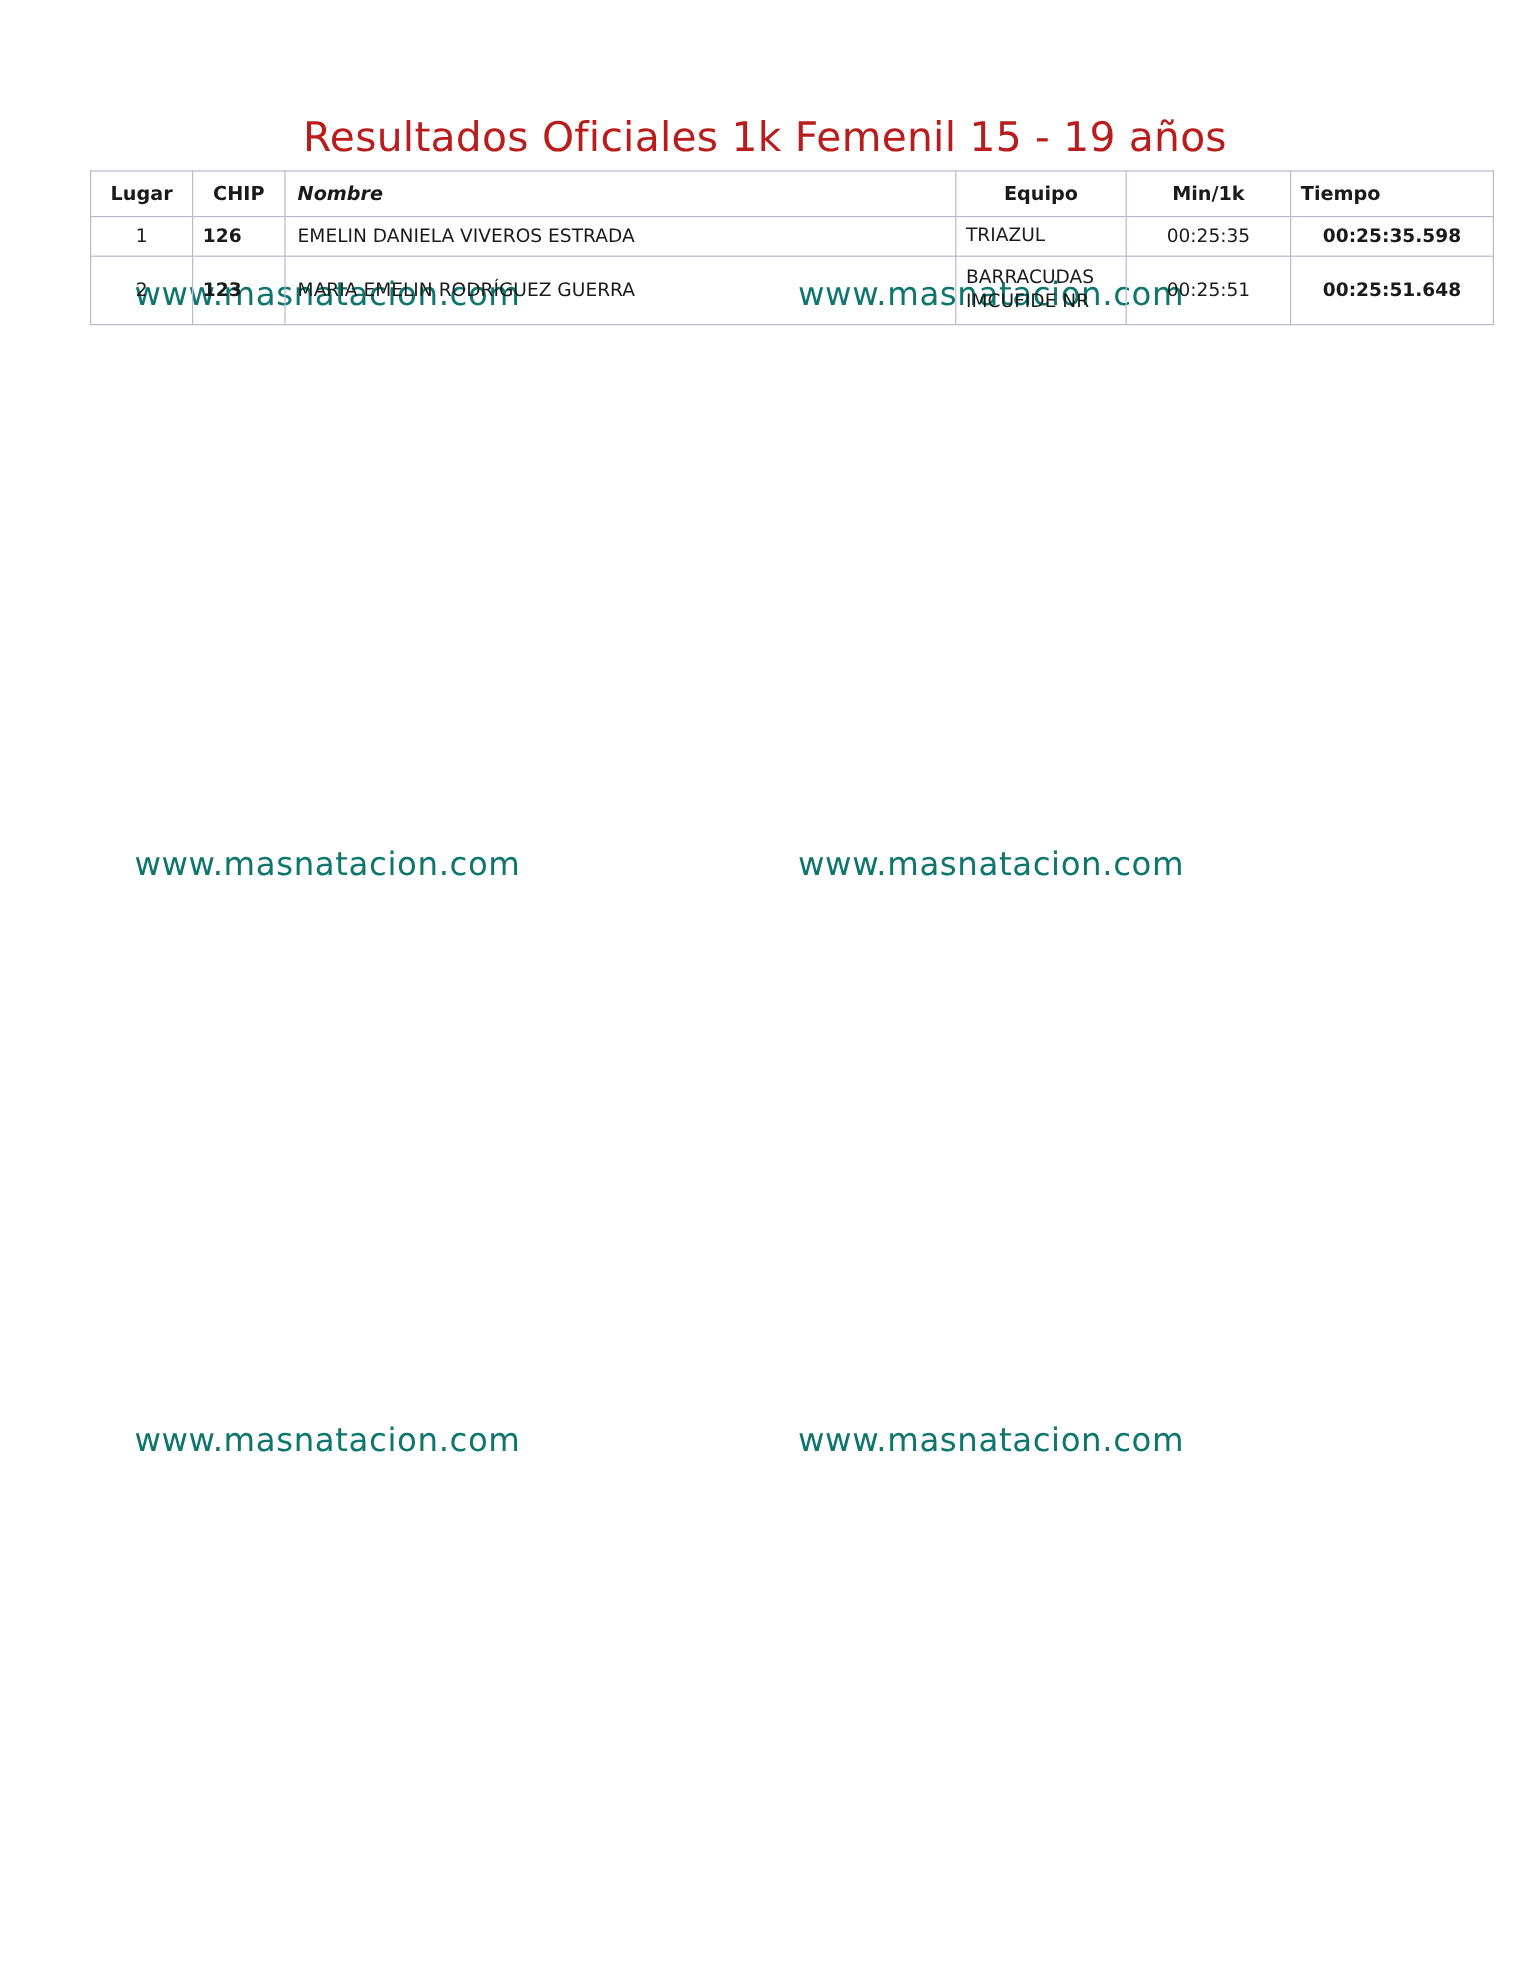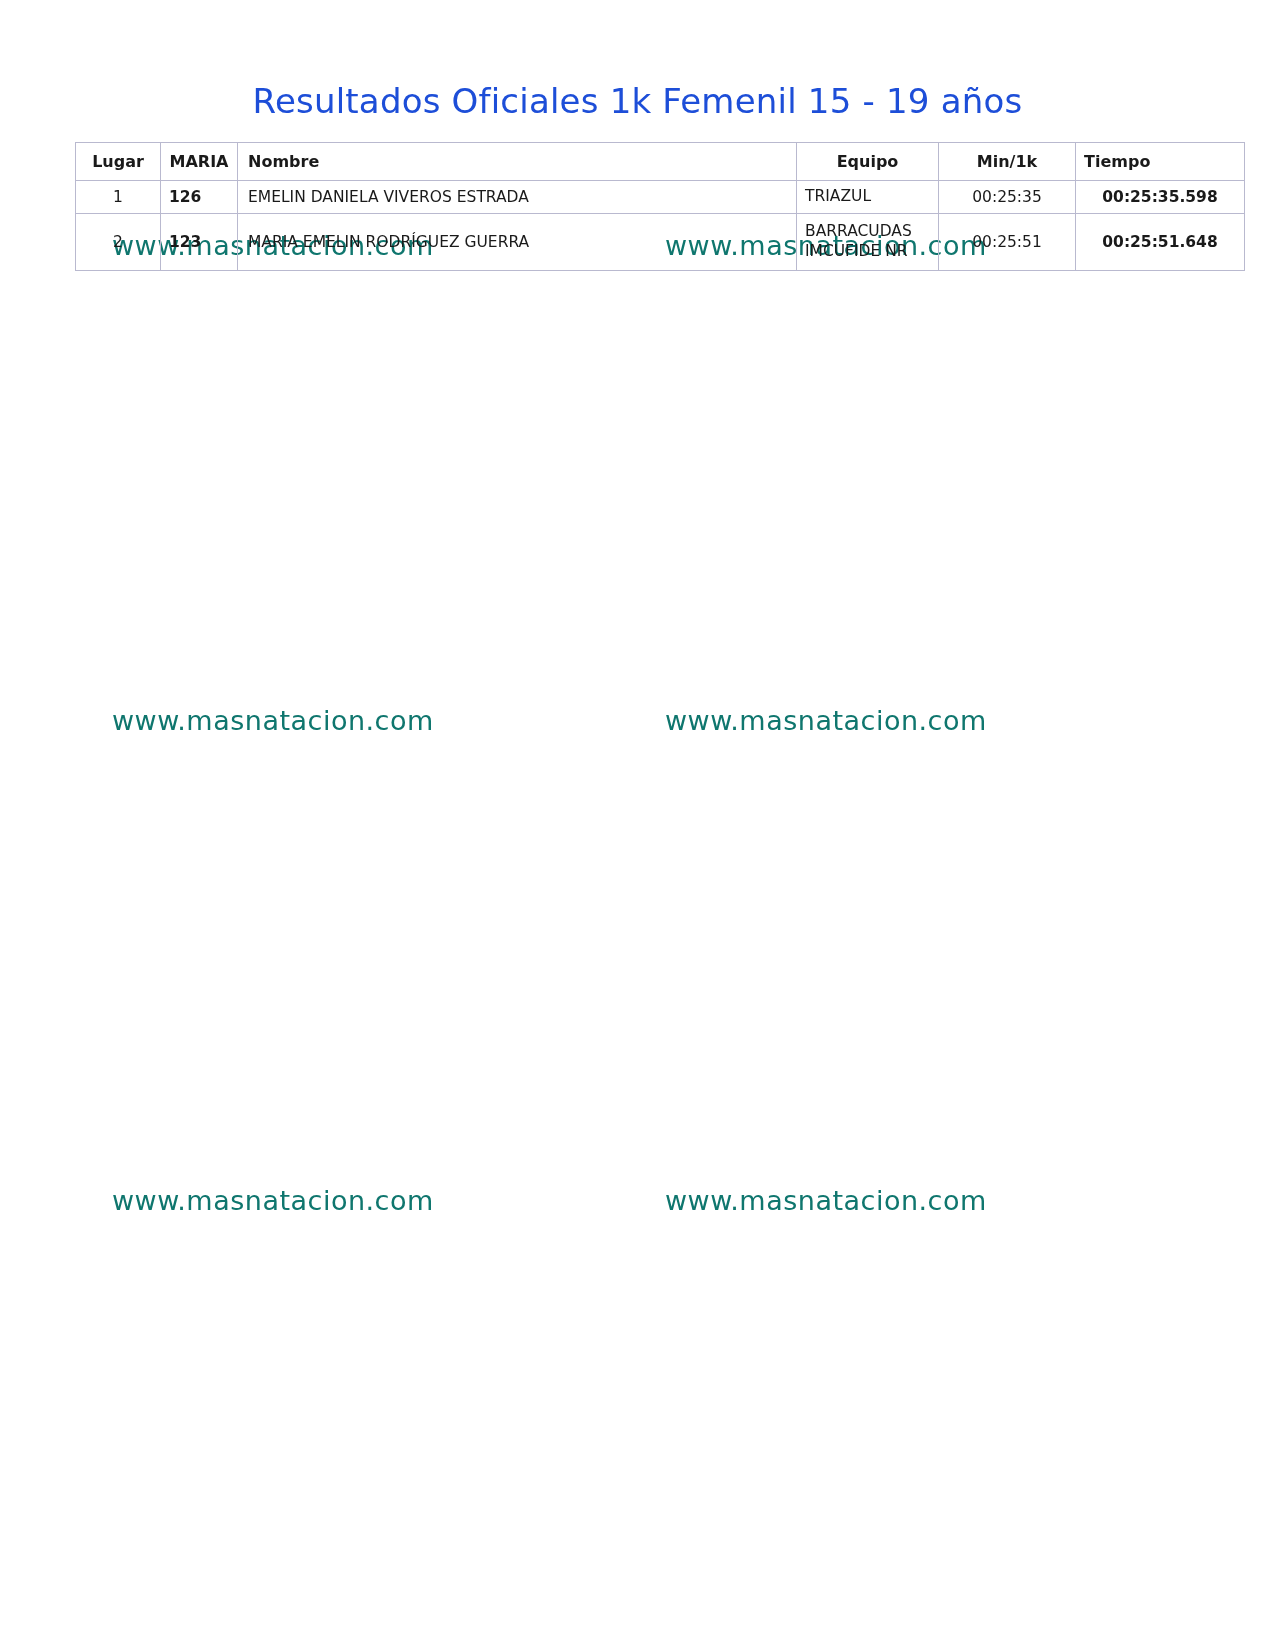--- a/index.html
+++ b/index.html
@@ -16,28 +16,28 @@
     overflow: hidden;
   }
 
   .page {
     position: absolute;
     inset: 0;
   }
 
   .doc-title {
     position: absolute;
-    top: 58px;
+    top: 72px;
     left: 0;
     width: 100%;
     text-align: center;
     font-size: 34px;
     font-weight: 400;
     letter-spacing: 0.2px;
-    color: #1d4ed8;
+    color: #b91c1c;
     font-family: "DejaVu Sans", sans-serif;
   }
 
   .results-table {
     position: absolute;
     top: 142px;
     left: 75px;
     width: 1065px;
     border-collapse: collapse;
     table-layout: fixed;
@@ -60,21 +60,21 @@
     padding-bottom: 9px;
   }
 
   .col-lugar   { width: 68px;  text-align: center; }
   .col-chip    { width: 60px;  text-align: center; }
   .col-nombre  { width: 540px; text-align: left; }
   .col-equipo  { width: 125px; text-align: left; }
   .col-min     { width: 120px; text-align: center; }
   .col-tiempo  { width: 152px; text-align: left; }
 
-  thead .col-nombre { text-align: left; padding-left: 10px; }
+  thead .col-nombre { text-align: left; padding-left: 10px; font-style: italic; }
   thead .col-equipo { text-align: center; }
 
   td.cell-lugar  { text-align: center; font-weight: 400; }
   td.cell-chip   { text-align: left; font-weight: 700; }
   td.cell-nombre { text-align: left; padding-left: 10px; white-space: nowrap; }
   td.cell-equipo { text-align: left; line-height: 1.28; }
   td.cell-min    { text-align: center; font-weight: 400; }
   td.cell-tiempo { text-align: center; font-weight: 700; }
 
   .row-tall td { height: 44px; }
@@ -107,21 +107,21 @@
   <div class="watermark wm-4">www.masnatacion.com</div>
   <div class="watermark wm-5">www.masnatacion.com</div>
   <div class="watermark wm-6">www.masnatacion.com</div>
 
   <h1 class="doc-title">Resultados Oficiales 1k Femenil 15 - 19 años</h1>
 
   <table class="results-table">
     <thead>
       <tr>
         <th class="col-lugar">Lugar</th>
-        <th class="col-chip">MARIA</th>
+        <th class="col-chip">CHIP</th>
         <th class="col-nombre">Nombre</th>
         <th class="col-equipo">Equipo</th>
         <th class="col-min">Min/1k</th>
         <th class="col-tiempo">Tiempo</th>
       </tr>
     </thead>
     <tbody>
       <tr>
         <td class="cell-lugar">1</td>
         <td class="cell-chip">126</td>

